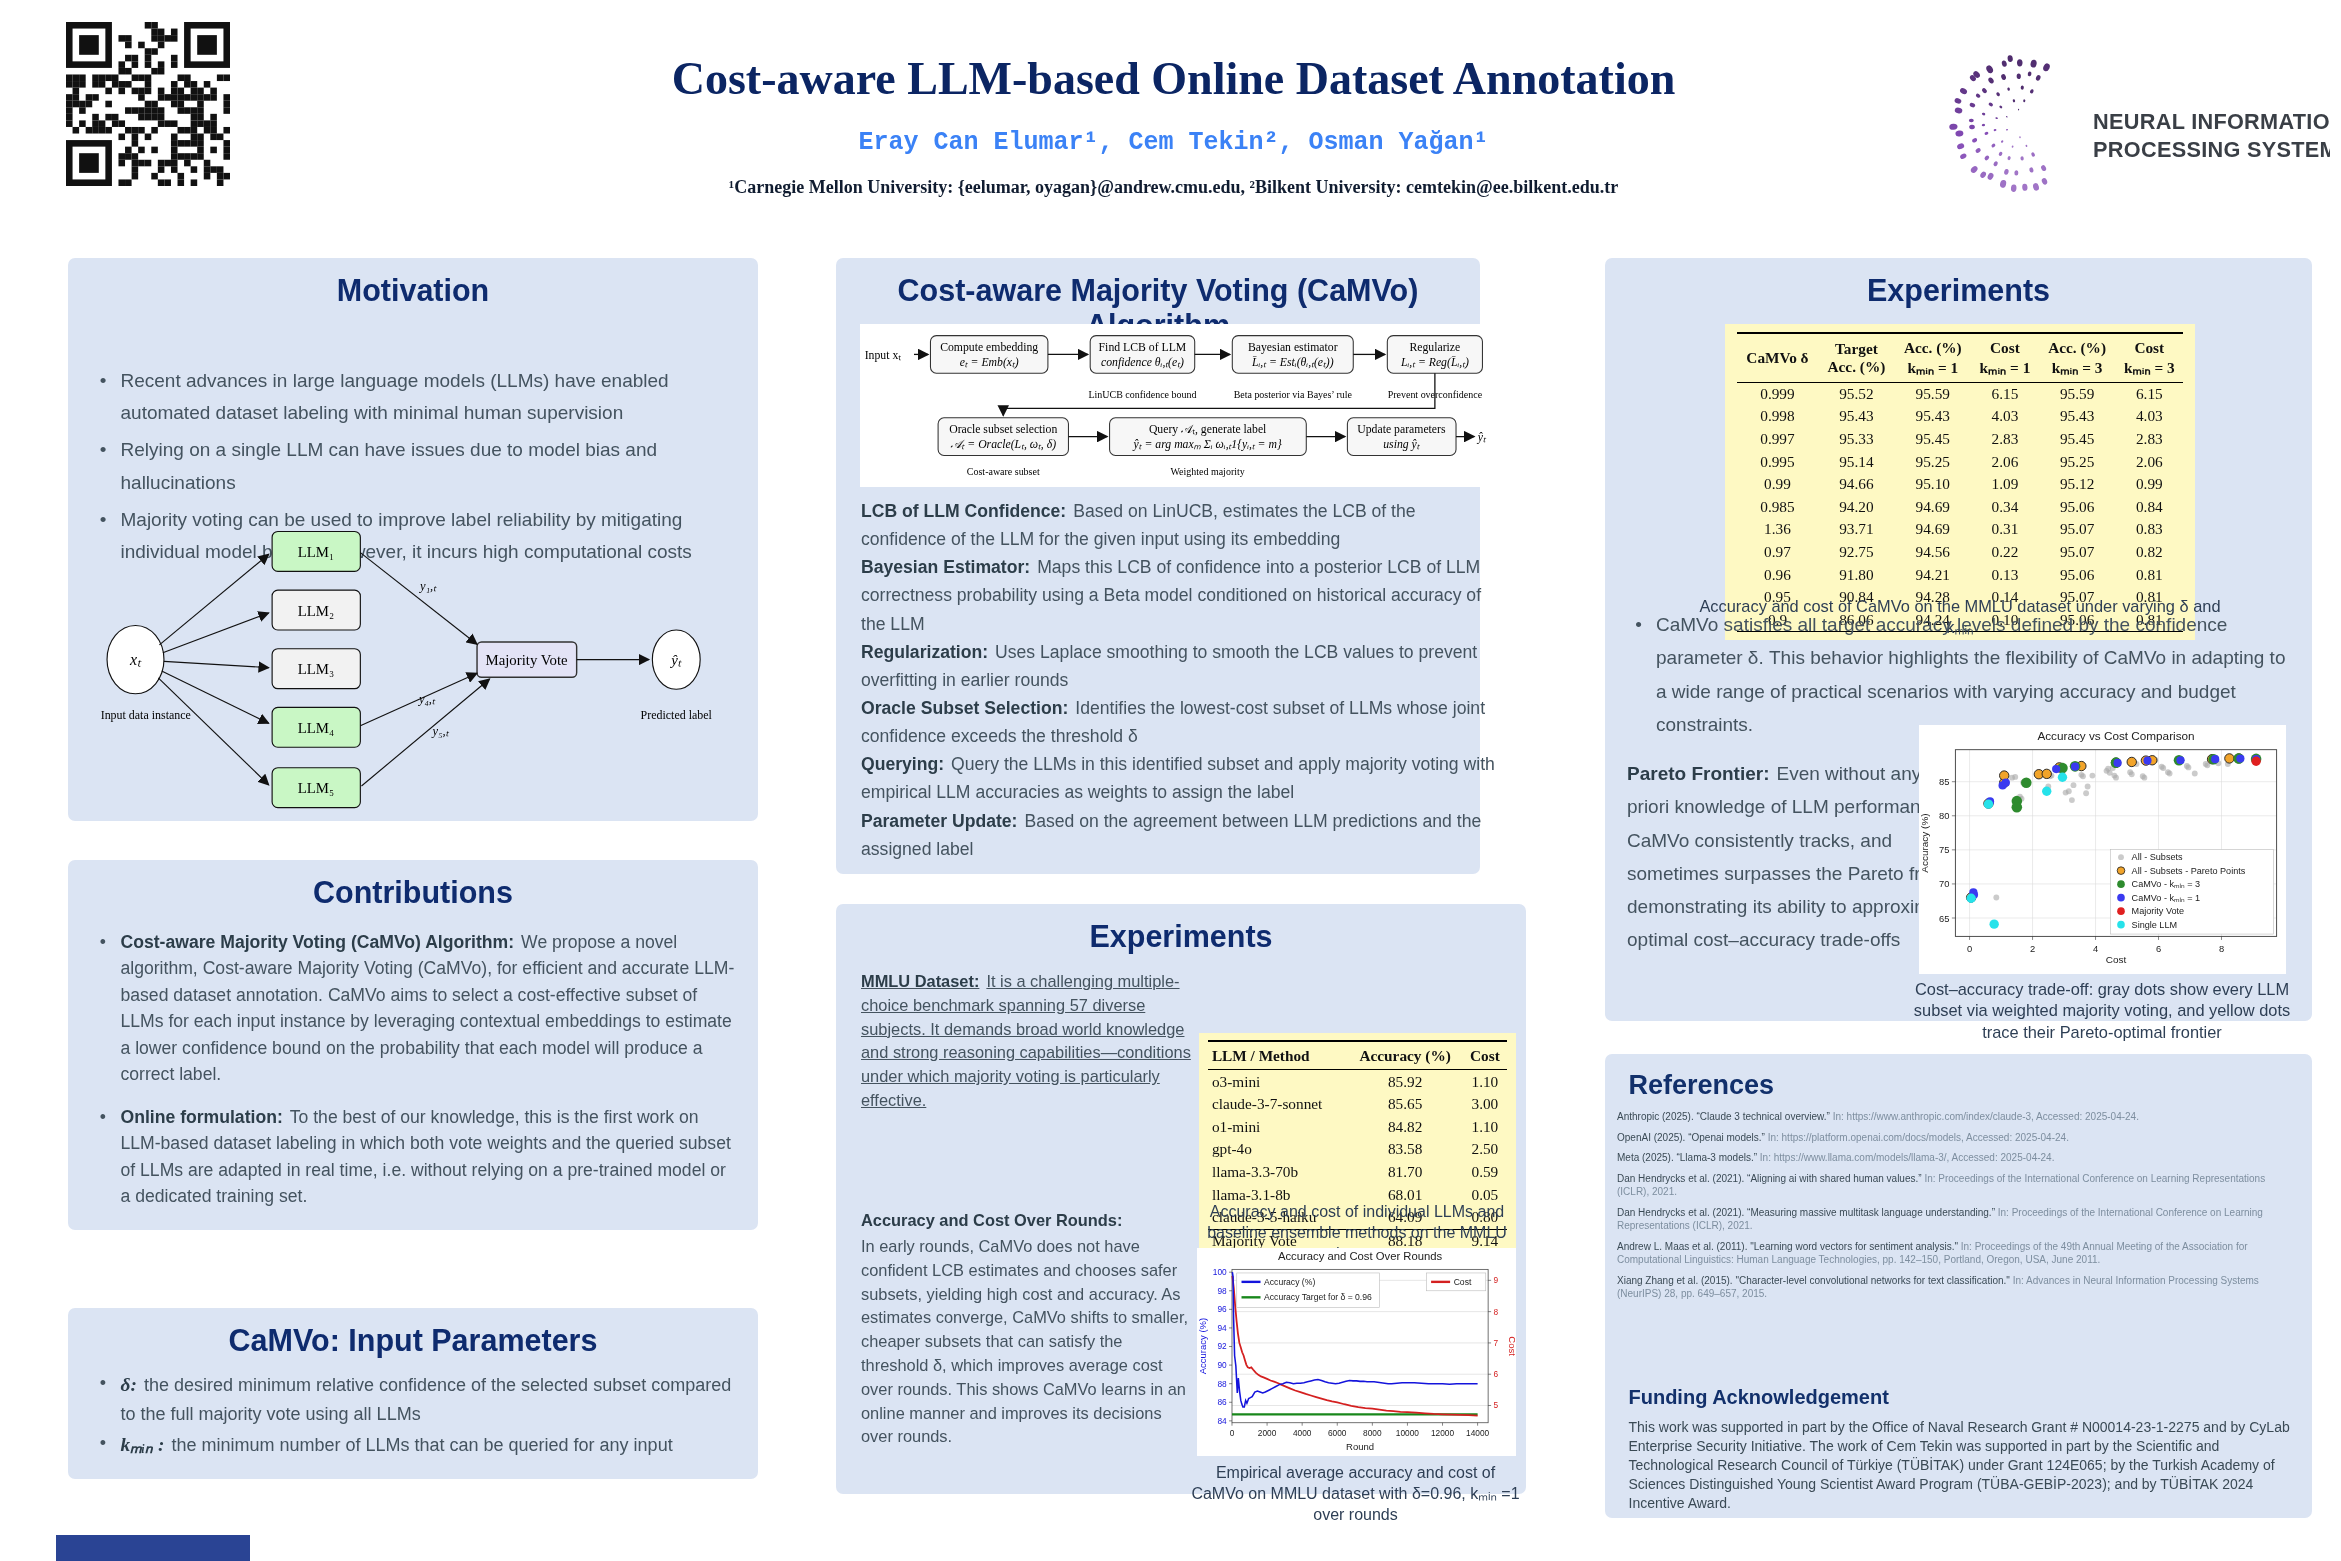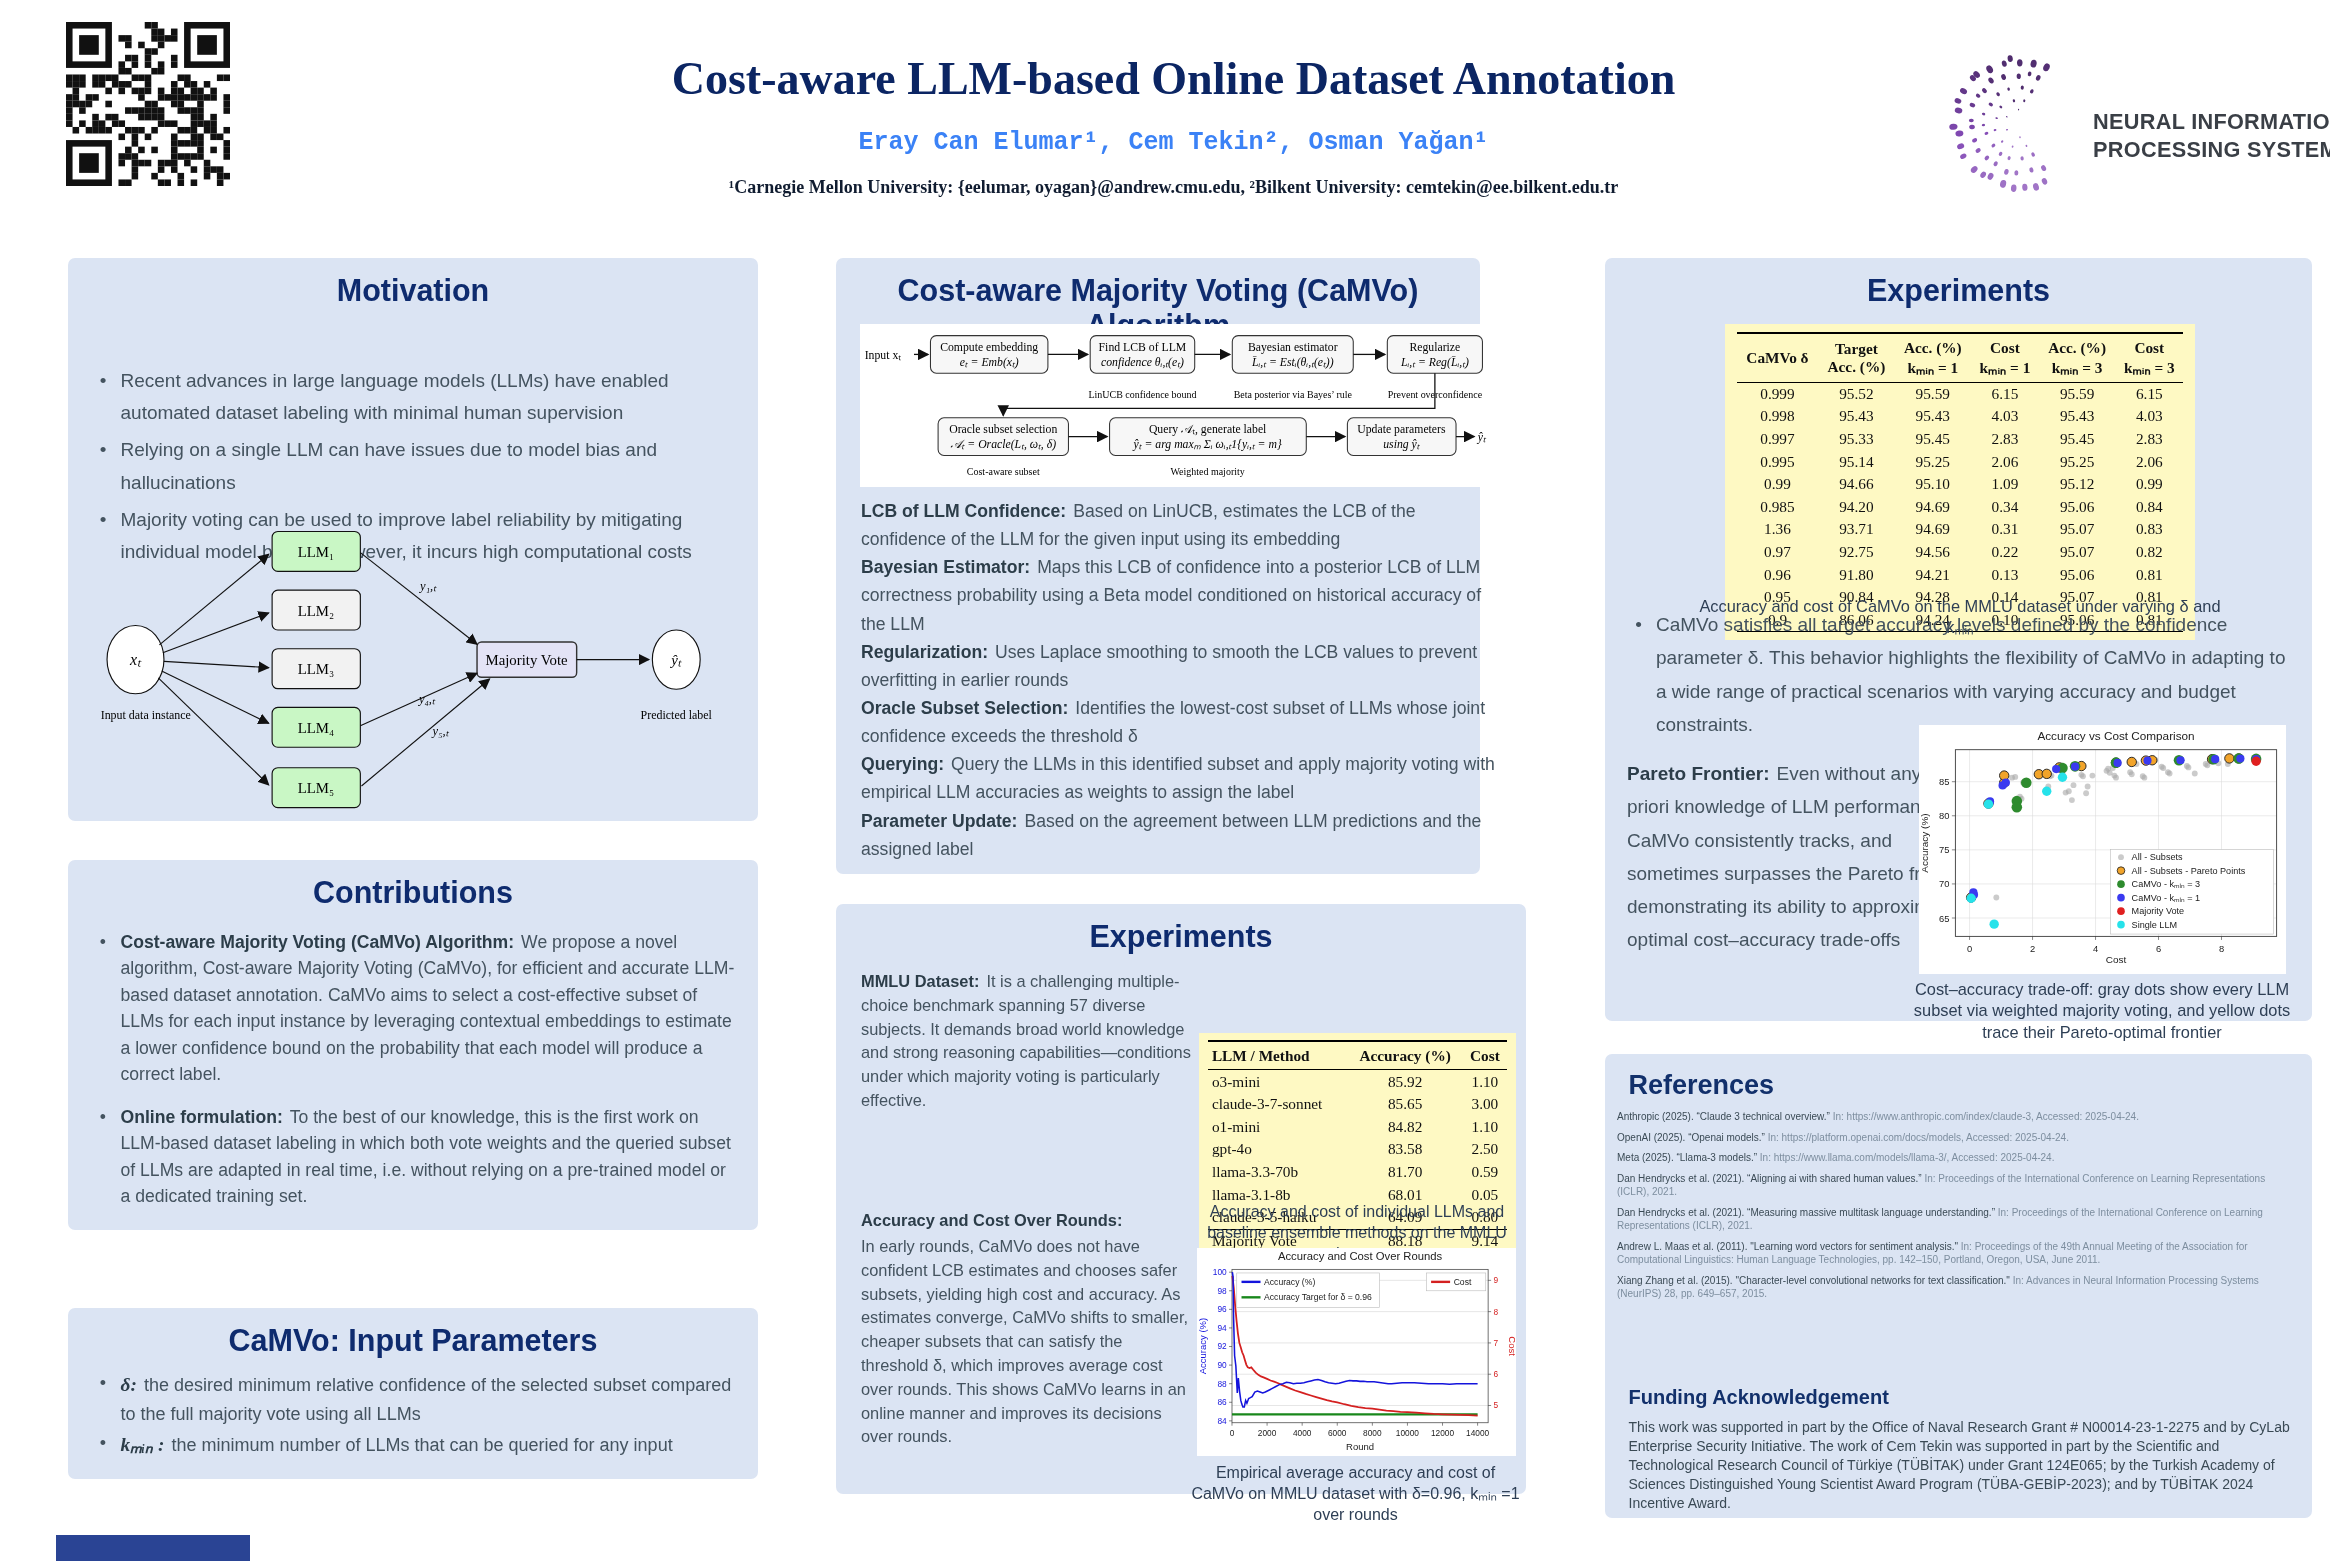--- a/index.html
+++ b/index.html
@@ -490,21 +490,21 @@
     <p><b class="lead">Bayesian Estimator:</b><span>Maps this LCB of confidence into a posterior LCB of LLM correctness probability using a Beta model conditioned on historical accuracy of the LLM</span></p>
     <p><b class="lead">Regularization:</b><span>Uses Laplace smoothing to smooth the LCB values to prevent overfitting in earlier rounds</span></p>
     <p><b class="lead">Oracle Subset Selection:</b><span>Identifies the lowest-cost subset of LLMs whose joint confidence exceeds the threshold δ</span></p>
     <p><b class="lead">Querying:</b><span>Query the LLMs in this identified subset and apply majority voting with empirical LLM accuracies as weights to assign the label</span></p>
     <p><b class="lead">Parameter Update:</b><span>Based on the agreement between LLM predictions and the assigned label</span></p>
   </div>
 </div>
 
 <div class="panel" id="panel-exp-mid" style="left:836px;top:904px;width:690px;height:590px;">
   <h2 class="sec-title">Experiments</h2>
-  <div class="midtext" style="left:25px;top:66px;width:332px;">
+  <div class="midtext" style="left:25px;top:66px;width:332px;text-decoration:underline;">
     <b class="lead">MMLU Dataset:</b><span>It is a challenging multiple-choice benchmark spanning 57 diverse subjects. It demands broad world knowledge and strong reasoning capabilities—conditions under which majority voting is particularly effective.</span>
   </div>
   <div class="midtext" style="left:25px;top:305px;width:332px;">
     <b class="lead" style="display:block;margin-bottom:2.3px;">Accuracy and Cost Over Rounds:</b>
     <span>In early rounds, CaMVo does not have confident LCB estimates and chooses safer subsets, yielding high cost and accuracy. As estimates converge, CaMVo shifts to smaller, cheaper subsets that can satisfy the threshold δ, which improves average cost over rounds. This shows CaMVo learns in an online manner and improves its decisions over rounds.</span>
   </div>
   <div class="figbox" id="mid-table-box" style="left:363px;top:129px;width:317px;padding:7px 9.4px;box-sizing:border-box;">
     <table class="data" id="mid-table">
         <thead>
           <tr>

